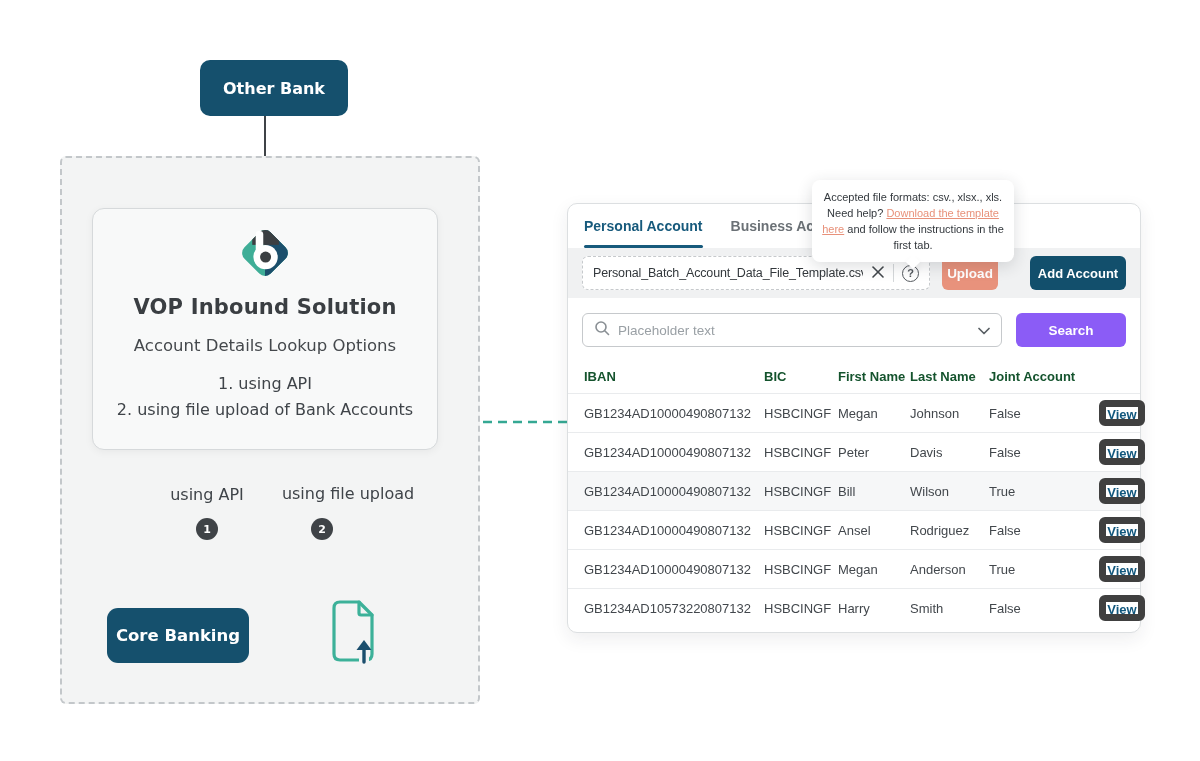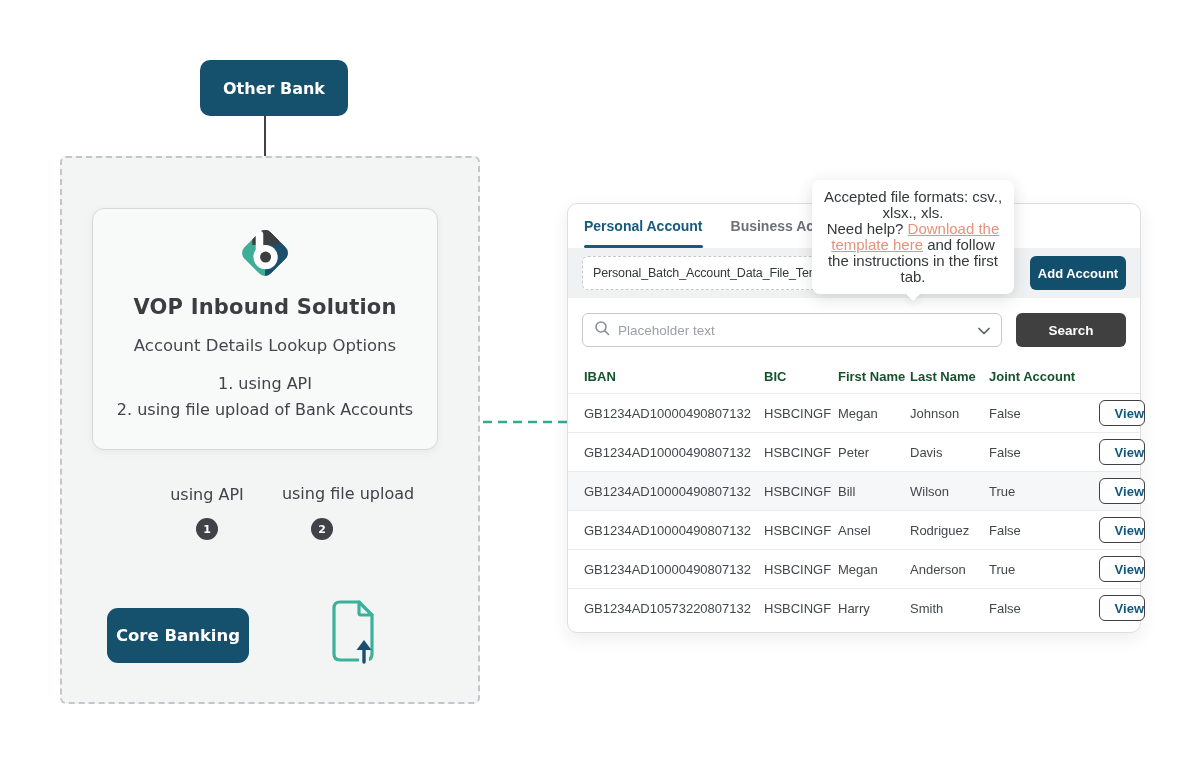--- a/index.html
+++ b/index.html
@@ -53,37 +53,37 @@
     color:#fff; font-weight:700; font-size:13.5px; cursor:pointer; }
   .add-account-btn { margin-left:auto; width:96px; height:34px; background:#124f6c; border:none; border-radius:6px;
     color:#fff; font-weight:700; font-size:13px; cursor:pointer; }
 
   .search-row { display:flex; align-items:center; gap:14px; padding:15px 14px 0 14px; }
   .search-box { flex:1; height:34px; border:1px solid #c6c9cc; border-radius:6px;
     display:flex; align-items:center; padding:0 11px; gap:8px; background:#fff; }
   .search-box input { flex:1; border:none; outline:none; font-size:13.5px; color:#33383c; background:transparent;
     font-family:"Liberation Sans", sans-serif; }
   .search-box input::placeholder { color:#9aa0a5; }
-  .search-btn { width:110px; height:34px; background:#404040; border:none; border-radius:6px;
+  .search-btn { width:110px; height:34px; background:#8b5cf6; border:none; border-radius:6px;
     color:#fff; font-weight:700; font-size:13.5px; cursor:pointer; }
 
   .t-head { display:grid; grid-template-columns:180px 74px 72px 79px 110px 1fr;
     padding:0 16px; height:33px; align-items:center; margin-top:13px;
     font-size:13px; font-weight:700; color:#14532d; }
   .t-row { display:grid; grid-template-columns:180px 74px 72px 79px 110px 1fr;
     padding:0 16px; height:39px; align-items:center; border-top:1px solid #e9ebed;
     font-size:13px; color:#42474c; }
   .t-row.highlighted { background:#f6f7f8; }
   .cell.action { justify-self:end; }
-  .view-btn { width:46px; height:26px; background:#fff; border:1px solid #404040; border-radius:6px;
-    color:#11577d; font-weight:700; font-size:13px; cursor:pointer;text-align:right; }
+  .view-btn { width:46px; height:26px; background:#fff; border:7px solid #404040; border-radius:6px;
+    color:#11577d; font-weight:700; font-size:13px; cursor:pointer; }
 
   
   .tooltip { position:absolute; left:812px; top:180px; width:202px; background:#fff; border-radius:8px;
-    box-shadow:0 4px 16px rgba(40,45,50,.16); padding:9px 7px; font-size:15px; line-height:16px;
+    box-shadow:0 4px 16px rgba(40,45,50,.16); padding:9px 7px; font-size:11px; line-height:16px;
     color:#33383d; text-align:center; z-index:5; }
   .tooltip .caret { position:absolute; bottom:-5px; left:96px; width:10px; height:10px; background:#fff;
     transform:rotate(45deg); box-shadow:3px 3px 7px rgba(40,45,50,.07); }
   .tooltip a { color:#e8917a; text-decoration:underline; cursor:pointer; }
 </style>
 </head>
 <body>
 
 <div class="stage">
 

